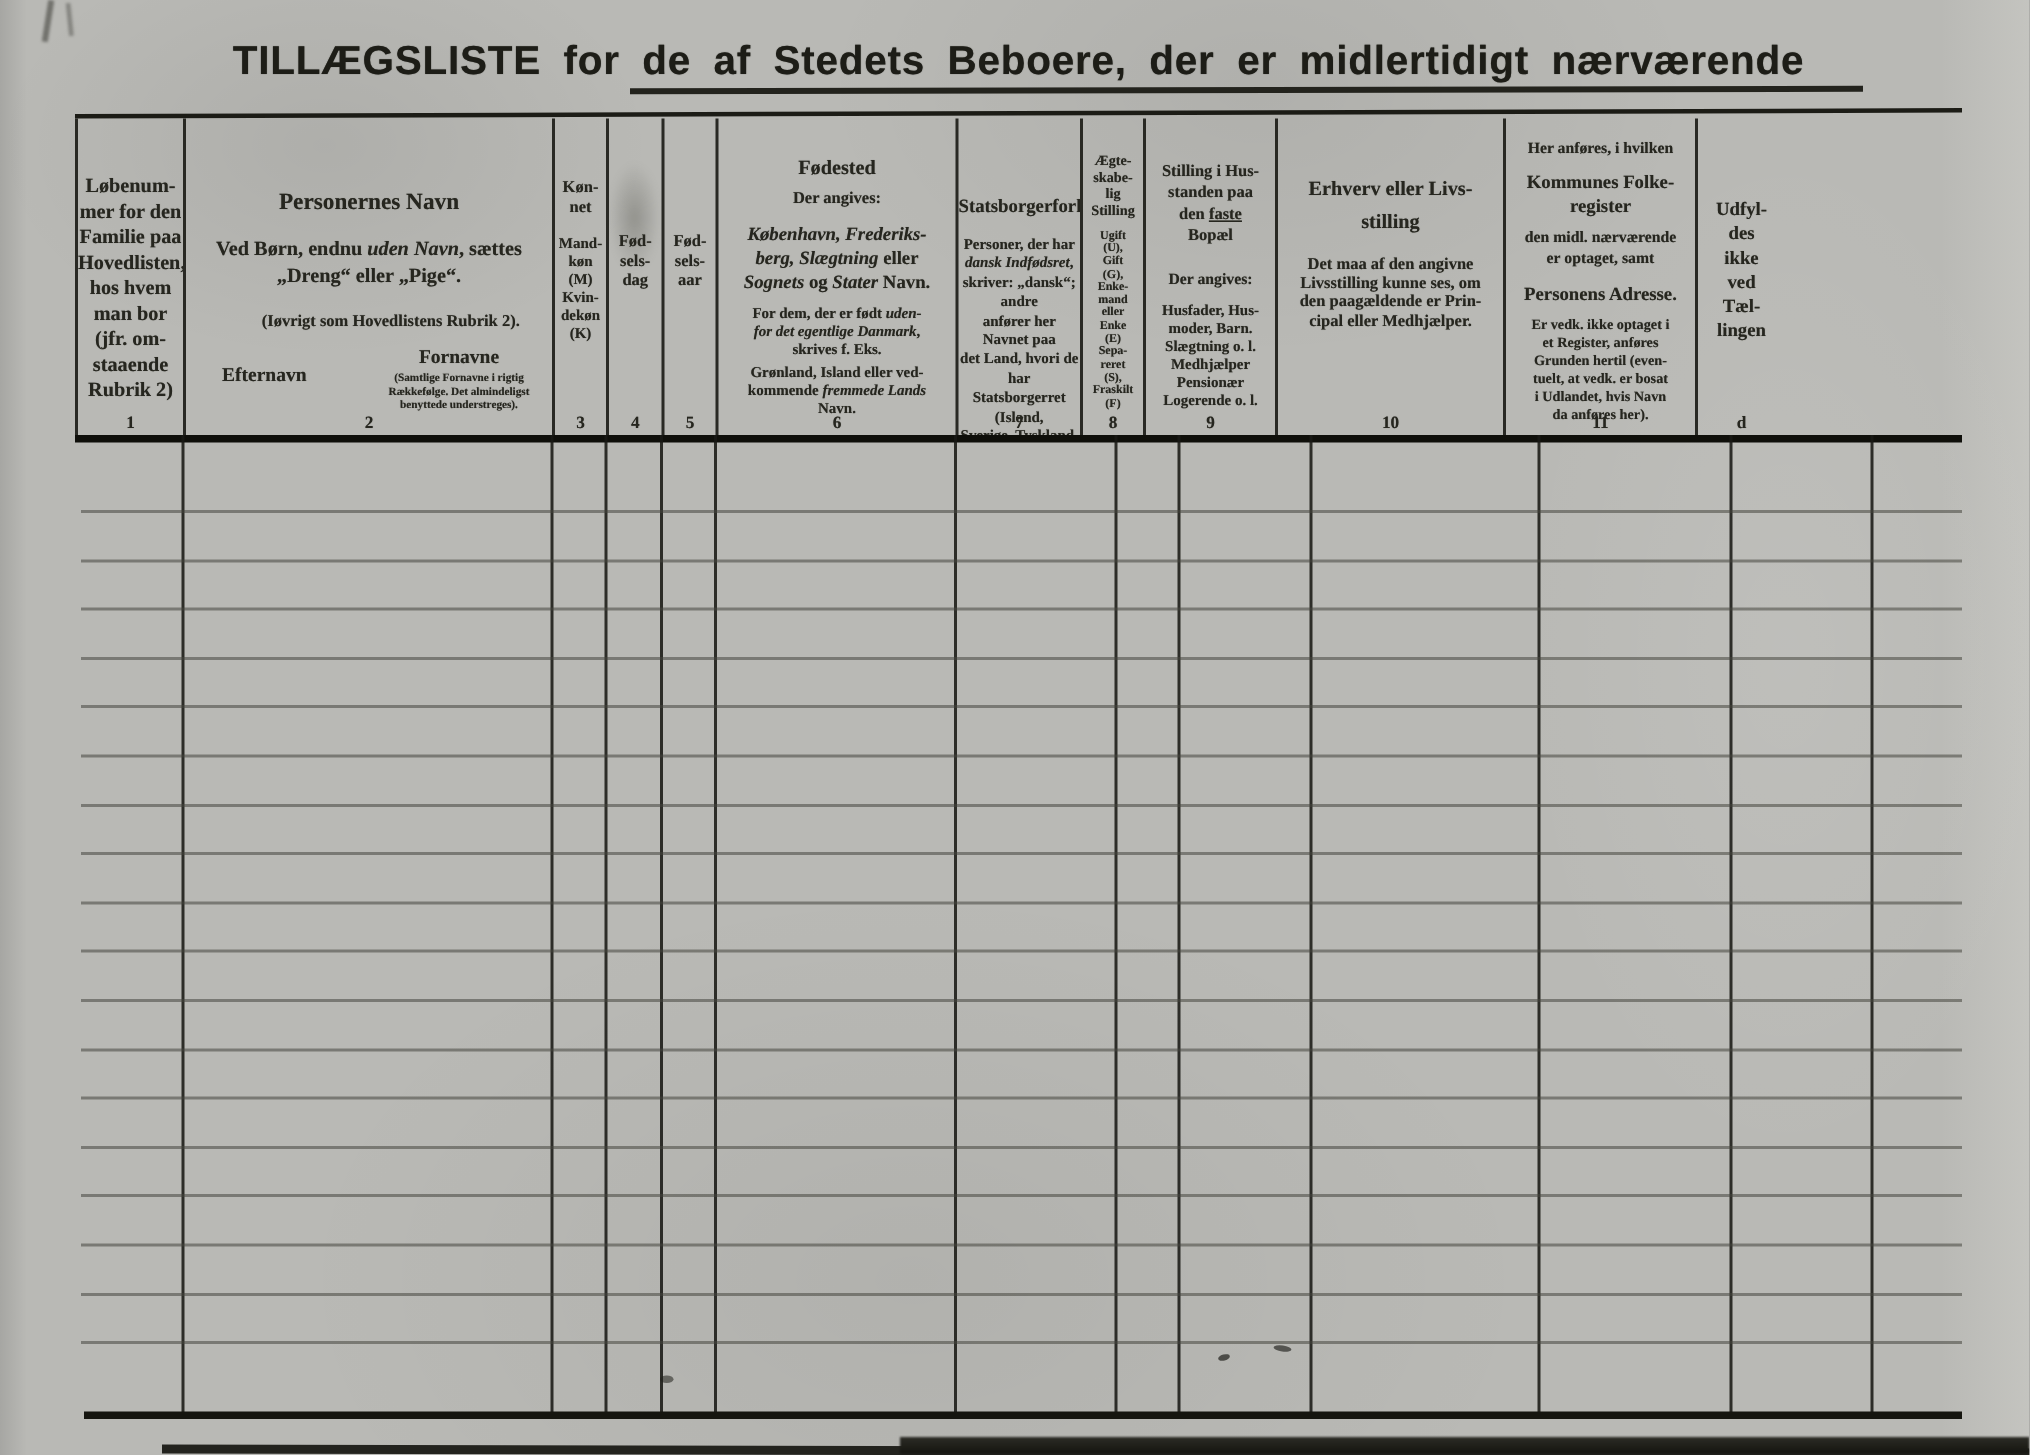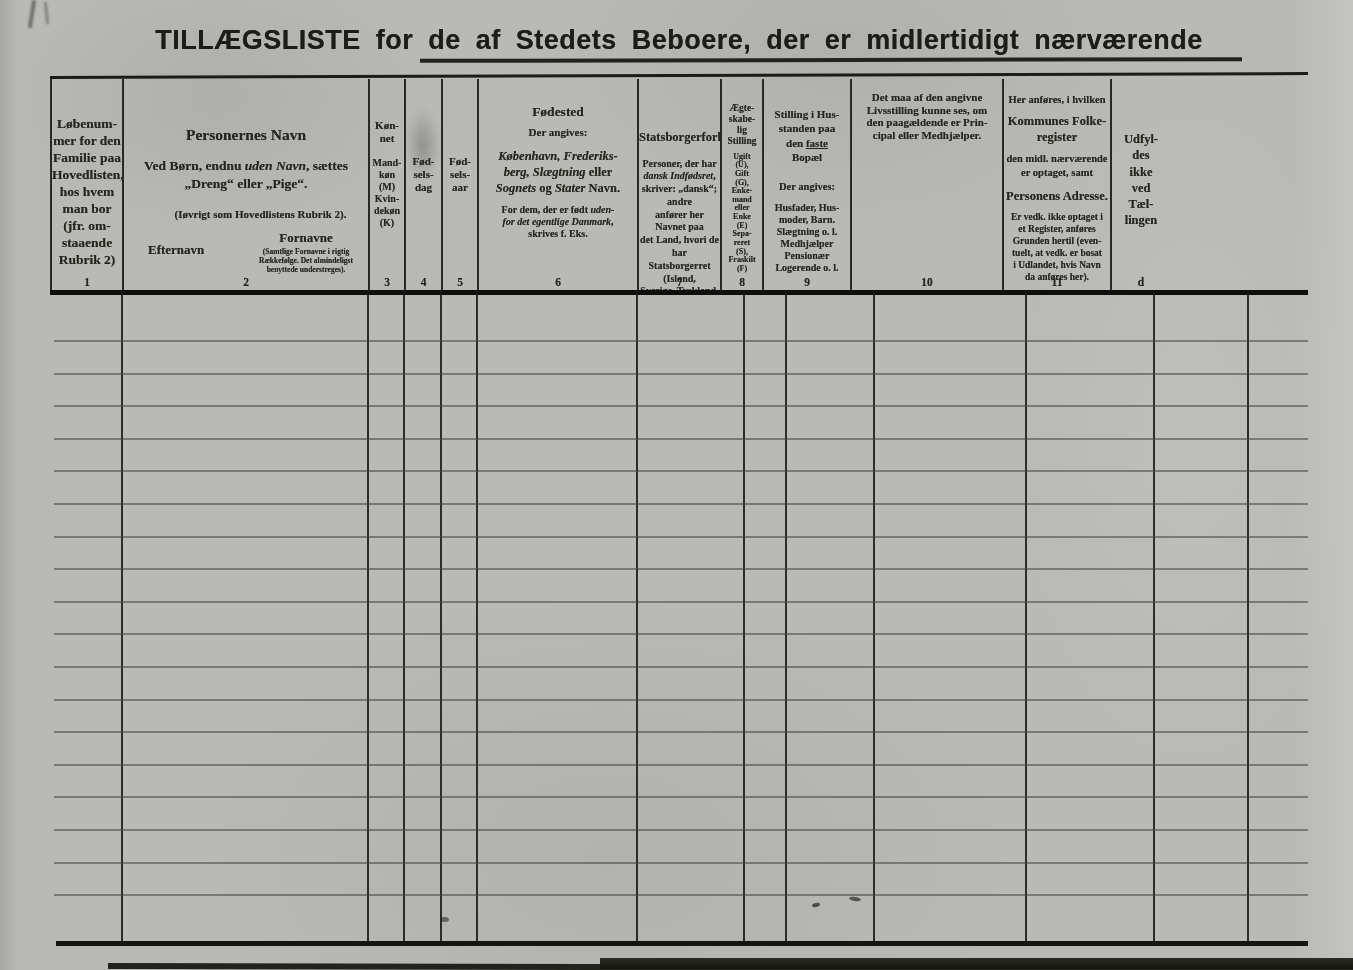--- a/index.html
+++ b/index.html
@@ -146,20 +146,23 @@
     <div class="hcell" style="width:160px">
       <div>
           <div class="hb b f13" style="margin-top: 24px;"><span>Fødested</span></div>
           <div class="hb b f11" style="margin-top: 4px;"><span>Der angives:</span></div>
           <div class="hb b f12 lh125" style="margin-top: 10px;"><span class="i">København, Frederiks-
 berg, Slægtning </span><span>eller
 </span><span class="i">Sognets </span><span>og </span><span class="i">Stater </span><span>Navn.</span></div>
           <div class="hb b f10 lh12" style="margin-top: 8px;"><span>For dem, der er født </span><span class="i">uden-
 for det egentlige Danmark</span><span>,
 skrives f. Eks.</span></div>
+          <div class="hb b f10 lh12" style="margin-top: 3px;"><span>Grønland, Island eller ved-
+kommende </span><span class="i">fremmede Lands</span><span>
+Navn.</span></div>
         </div>
       <div class="colnum">6</div>
     </div>
     <div class="hcell" style="width:83px">
       <div>
           <div class="hb b f12" style="margin-top: 50px;"><span>Statsborgerforhold</span></div>
           <div class="hb b f10 lh128" style="margin-top: 12px;"><span>Personer, der har
 </span><span class="i">dansk Indfødsret</span><span>,
 skriver: „dansk“; andre
 anfører her Navnet paa
@@ -204,28 +207,30 @@
 moder, Barn.
 Slægtning o. l.
 Medhjælper
 Pensionær
 Logerende o. l.</span></div>
         </div>
       <div class="colnum">9</div>
     </div>
     <div class="hcell" style="width:152px">
       <div>
+          <div class="hb b f13 lh16" style="margin-top: 36px;"><span>Erhverv eller Livs-
+stilling</span></div>
           <div class="hb b f11 lh115" style="margin-top: 12px;"><span>Det maa af den angivne
 Livsstilling kunne ses, om
 den paagældende er Prin-
 cipal eller Medhjælper.</span></div>
         </div>
       <div class="colnum">10</div>
     </div>
-    <div class="hcell" style="width:108px">
+    <div class="hcell" style="width:128px">
       <div>
           <div class="hb b f10p" style="margin-top: 14px;"><span>Her anføres, i hvilken</span></div>
           <div class="hb b f12" style="margin-top: 6px;"><span>Kommunes Folke-
 register</span></div>
           <div class="hb b f10p" style="margin-top: 6px;"><span>den midl. nærværende
 er optaget, samt</span></div>
           <div class="hb b f12" style="margin-top: 8px;"><span>Personens Adresse.</span></div>
           <div class="hb b f95 lh126" style="margin-top: 8px;"><span>Er vedk. ikke optaget i
 et Register, anføres
 Grunden hertil (even-

